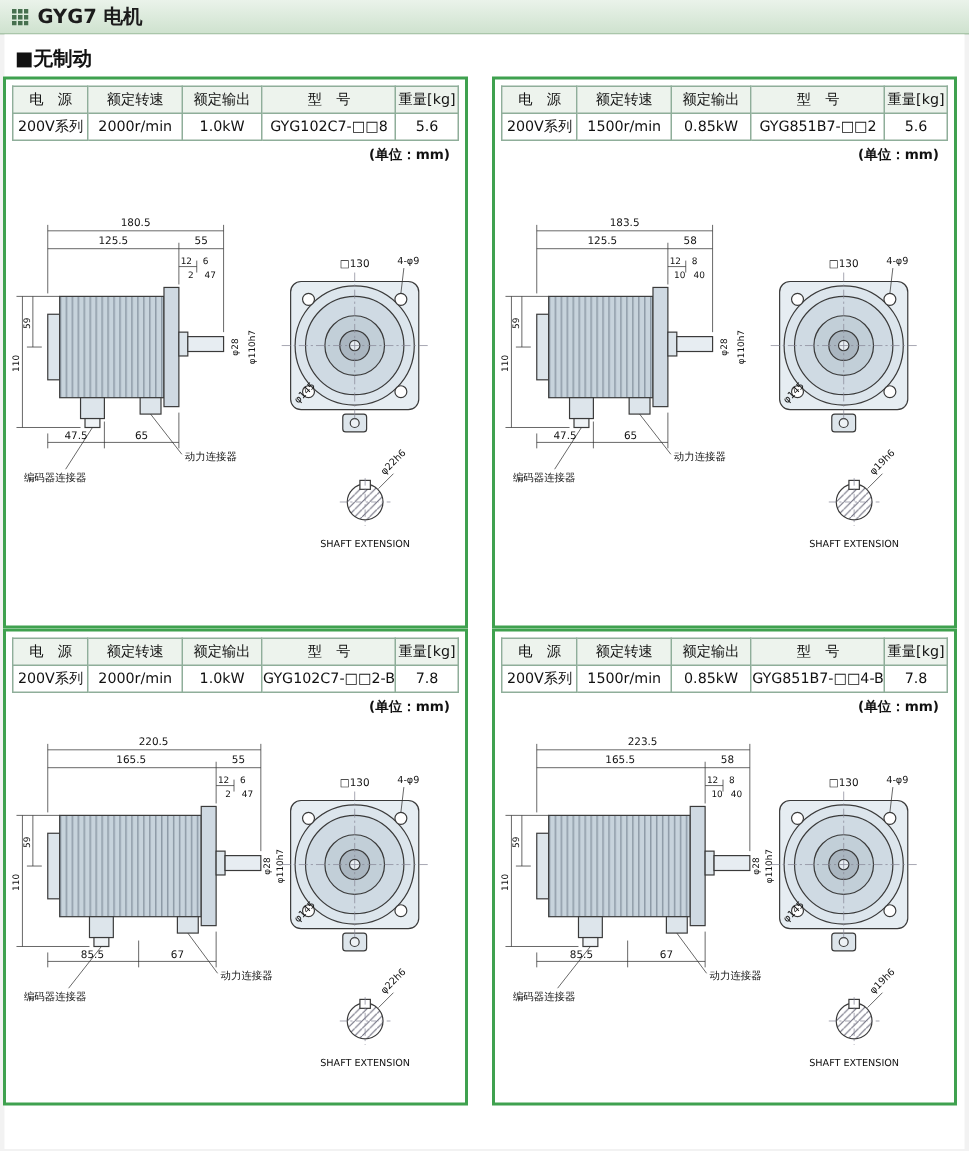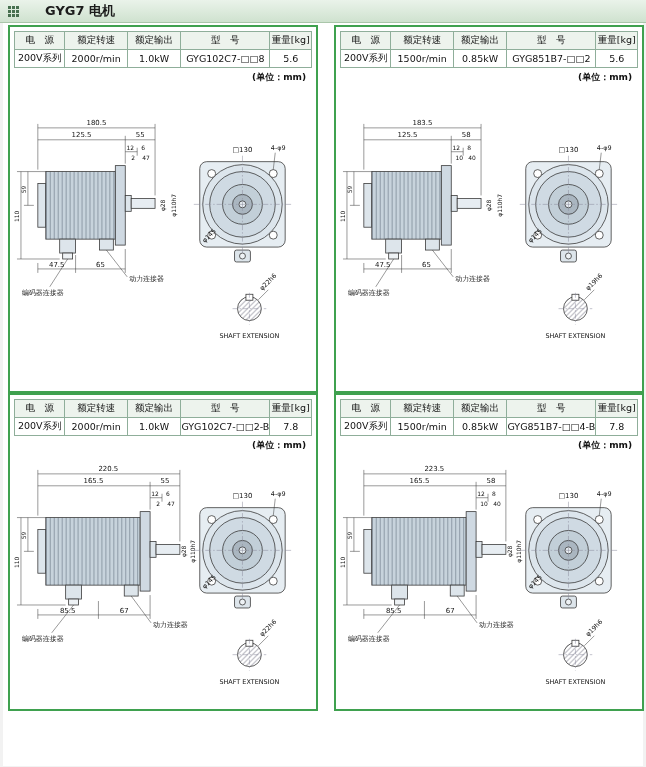--- a/index.html
+++ b/index.html
@@ -1,23 +1,23 @@
 <!DOCTYPE html>
 <html><head>
 <meta charset="utf-8">
 <style>
   html,body{margin:0;padding:0;}
   body{background:#e6e6e6;font-family:"DejaVu Sans","Liberation Sans",sans-serif;}
   .page{width:646px;height:767px;background:#f2f2f2;position:relative;overflow:hidden;}
   .titlebar{height:22px;background:linear-gradient(#eaf3ea,#cfe2cf);border-bottom:1px solid #aac6aa;
             display:flex;align-items:center;gap:6px;padding:0 8px;}
-  .title{font-size:13px;font-weight:bold;color:#1c1c1c;margin-left:20px;}
+  .title{font-size:13px;font-weight:bold;color:#1c1c1c;}
   .content{padding:2px 5px 6px;background:#fff;margin:0 3px;min-height:735px;}
   .section-label{font-size:13px;font-weight:bold;color:#111;margin:5px 2px 3px;}
-  .row{display:flex;gap:16px;}
+  .row{display:flex;gap:16px;justify-content:flex-end;}
   .panel{width:312px;box-sizing:border-box;border:2px solid #3fa14f;background:#fff;padding:4px;}
   .row.top .panel{height:368px;}
   .row.bottom .panel{height:318px;}
   table.spec{width:100%;border-collapse:collapse;font-size:9.5px;color:#111;table-layout:fixed;}
   table.spec th,table.spec td{border:1px solid #8fae9a;text-align:center;padding:2px 0;
     white-space:nowrap;overflow:hidden;}
   table.spec th{background:#edf3ed;font-weight:normal;}
   .unit{font-size:9px;text-align:right;padding:3px 6px 0;color:#111;font-weight:bold;}
   svg.drawing{display:block;width:298px;height:auto;}
   .row.top svg.drawing{margin:26px 0 0;}
@@ -53,20 +53,21 @@
         <rect x="0" y="8" width="3" height="3"></rect>
           <rect x="4" y="8" width="3" height="3"></rect>
           <rect x="8" y="8" width="3" height="3"></rect>
       </g>
     </svg>
     <span class="title">GYG7 电机</span>
   </div>
 
   <div class="content">
 
+    <div class="section-label">■无制动</div>
 
     <div class="row top">
 
       <div class="panel">
         <table class="spec">
           <colgroup>
               <col style="width:17%">
               <col style="width:21%">
               <col style="width:18%">
               <col style="width:30%">

